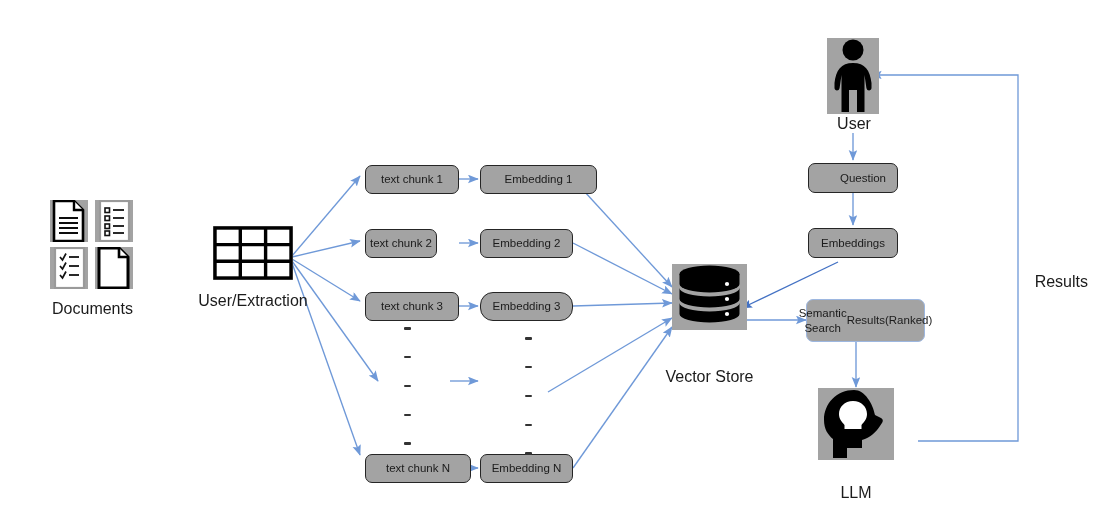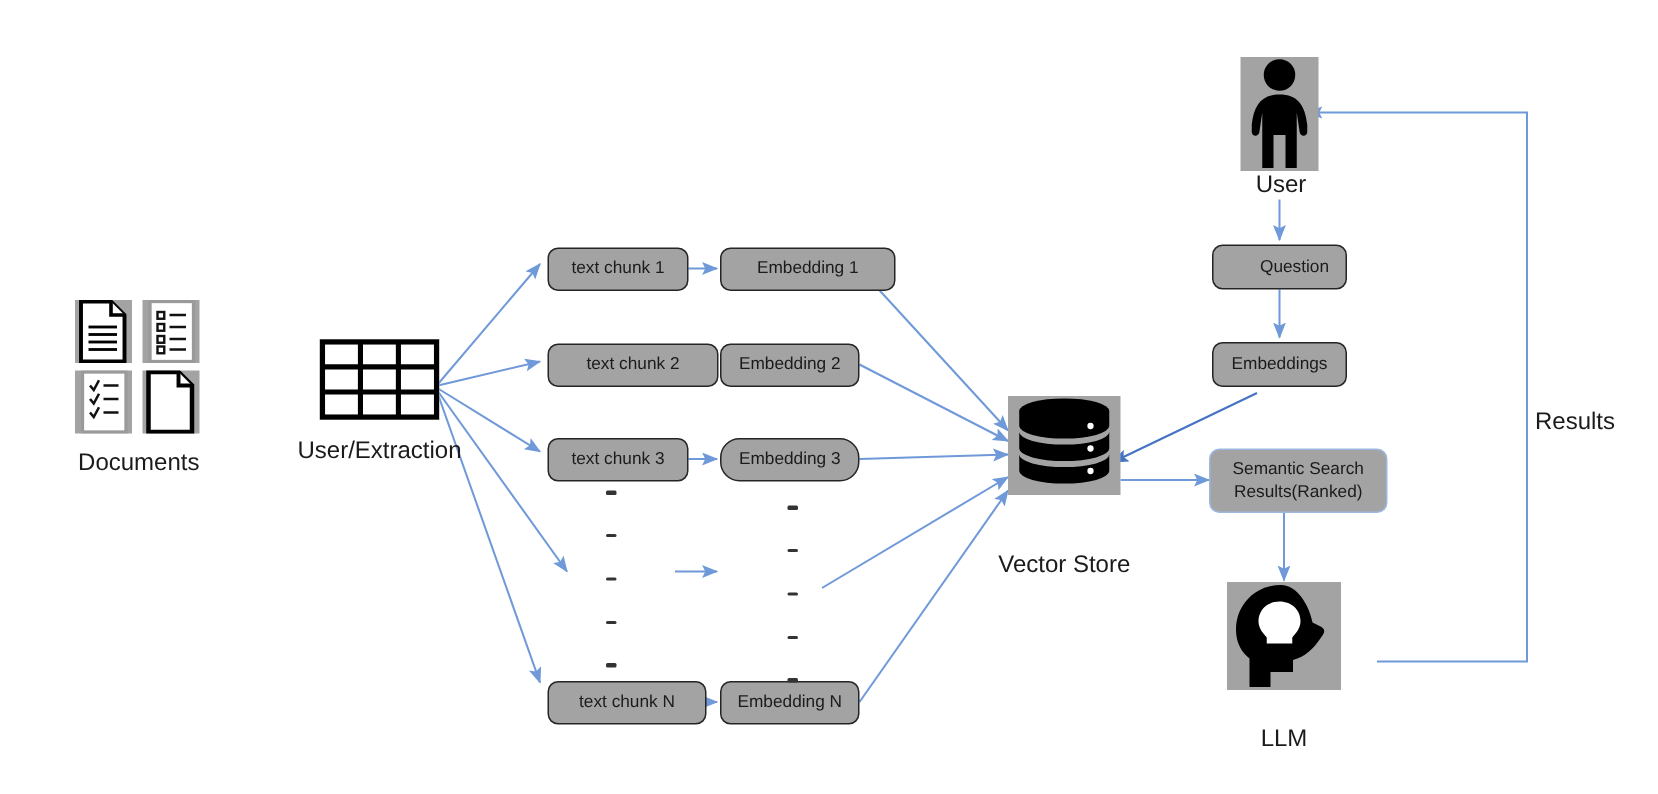--- a/index.html
+++ b/index.html
@@ -209,21 +209,21 @@
         <line x1="2" y1="35.3" x2="78" y2="35.3"></line>
       </g>
     </svg>
   </div>
 
   <div class="caption" style="left:188px; top:292px; width:130px;">User/Extraction</div>
 
   <div class="node chip" style="left:365px; top:165px; width:94px; height:29px;">text chunk 1</div>
   <div class="node chip" style="left:480px; top:165px; width:117px; height:29px;">Embedding 1</div>
 
-  <div class="node chip" style="left:365px; top:229px; width:114px; height:29px;">text chunk 2</div>
+  <div class="node chip" style="left:365px; top:229px; width:72px; height:29px;">text chunk 2</div>
   <div class="node chip" style="left:480px; top:229px; width:93px; height:29px;">Embedding 2</div>
 
   <div class="node chip" style="left:365px; top:292px; width:94px; height:29px;">text chunk 3</div>
   <div class="node chip" style="left:480px; top:292px; width:93px; height:29px;border-radius:13px;">Embedding 3</div>
 
   <div class="node chip" style="left:365px; top:454px; width:106px; height:29px;">text chunk N</div>
   <div class="node chip" style="left:480px; top:454px; width:93px; height:29px;">Embedding N</div>
 
   <div class="dotcol" style="left:400px; top:327px; width:14px; height:118px;">
     <div class="dash"></div>
@@ -270,21 +270,21 @@
     </svg>
   </div>
 
   <div class="caption" style="left:808px; top:115px; width:92px;">User</div>
 
   <div class="node chip" style="left:808px; top:163px; width:90px; height:30px;padding-left:20px;">Question</div>
 
   <div class="node chip" style="left:808px; top:228px; width:90px; height:30px;">Embeddings</div>
 
   <div class="node chip-light" style="left:806px; top:299px; width:119px; height:43px;
-       flex-direction:column;">
+       flex-direction:row;">
     <span>Semantic Search</span>
     <span>Results(Ranked)</span>
   </div>
 
   <div class="node" style="left:818px; top:388px; width:76px; height:72px;">
     <svg class="icon-svg" width="76" height="72" viewBox="0 0 76 72">
       <path d="M36,2 C19,2 6,15 6,32 C6,41 10,47 15,51 L15,70 L29,70 L29,60 L44,60
                L44,52 C52,50 58,44 62,38 C65,34 66,32 63,30 L57,27 C55,16 47,2 36,2 Z" fill="#000000"></path>
       <g fill="#ffffff">
         <path d="M35,13 C26.5,13 21,19 21,26 C21,31 24,34 26.5,37 L26.5,41 L43.5,41 L43.5,37
@@ -293,15 +293,15 @@
       <g fill="#000000">
         <rect x="27.5" y="43.5" width="15" height="2.4" rx="1"></rect>
         <rect x="29.5" y="47.5" width="11" height="2.4" rx="1"></rect>
         <rect x="32" y="51.5" width="6" height="2.2" rx="1"></rect>
       </g>
     </svg>
   </div>
 
   <div class="caption" style="left:810px; top:484px; width:92px;">LLM</div>
 
-  <div class="caption" style="left:1012px; top:273px; width:76px; text-align:center;">Results</div>
+  <div class="caption" style="left:1012px; top:273px; width:76px; text-align:right;">Results</div>
 
 </div>
 
 </body></html>

